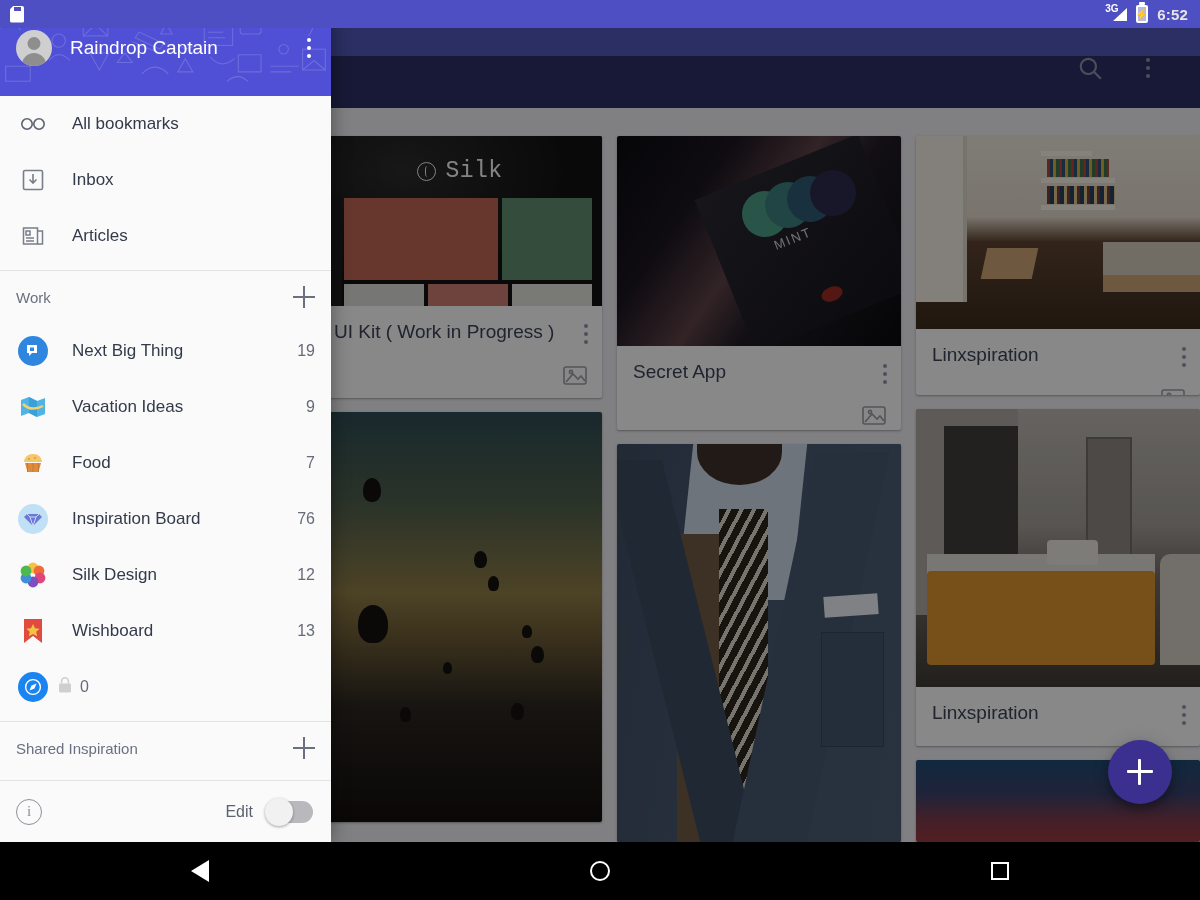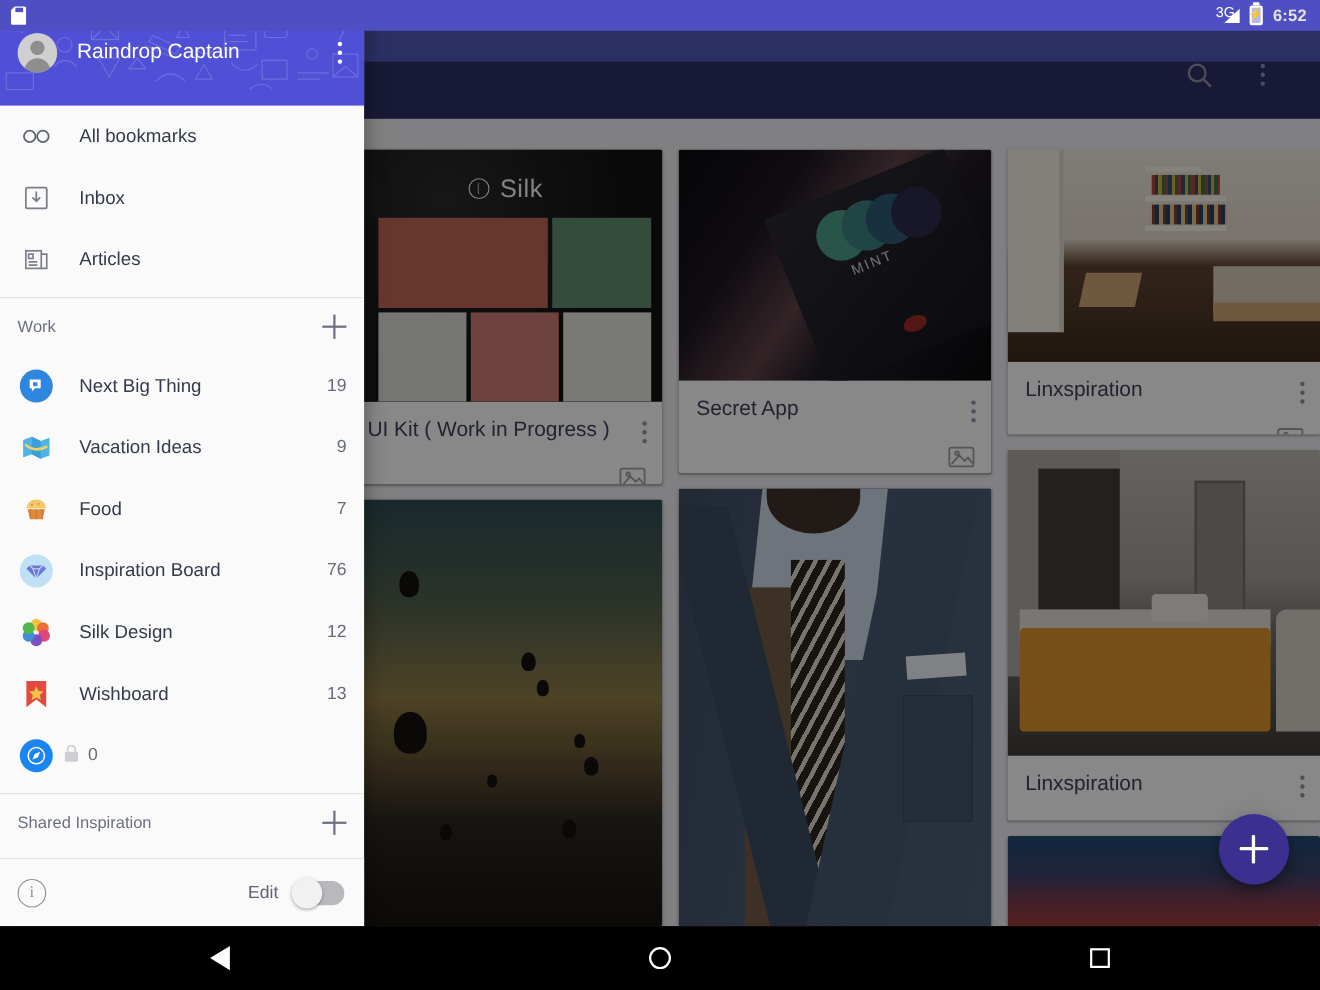--- a/index.html
+++ b/index.html
@@ -44,21 +44,21 @@
   }
   .sig-wrap { position: relative; width: 20px; height: 18px; }
   .sig-tri {
     position:absolute; right:0; bottom:2px;
     width:0;height:0;
     border-left:14px solid transparent;
     border-bottom:13px solid #ffffff;
   }
   .sig-label{
     position:absolute; left:-2px; top:-1px;
-    font-size:13px; font-weight:normal; color:#fff; line-height:1;
+    font-size:10px; font-weight:bold; color:#fff; line-height:1;
   }
   .batt {
     position: relative; width: 12px; height: 18px;
     border: 2px solid #fff; border-radius: 2px;
     background: #b9b9e8;
   }
   .batt::before{
     content:""; position:absolute; top:-5px; left:50%; transform:translateX(-50%);
     width:6px;height:3px;background:#fff; border-radius:1px;
   }
@@ -119,23 +119,23 @@
   }
   .card-title {
     font-size: 19px; color: #3c4257; line-height: 1.27;
     padding-right: 30px; font-weight: 400;
   }
   .card-kebab { position: absolute; top: 18px; right: 14px; }
   .card-photo-ico { position: absolute; right: 14px; bottom: 12px; width: 26px; height: 22px; }
   .card-photo-ico rect, .card-photo-ico path, .card-photo-ico circle { stroke:#9a9aa2; fill:none; stroke-width:1.6; }
 
   
-  .img-silk { height: 229px; background:
+  .img-silk { height: 170px; background:
       radial-gradient(ellipse at 30% 20%, #2b2b2b 0%, #111 60%),
-      #111; }
+      #111; font-family: Liberation Mono, monospace; }
   .silk-logo{
     position:absolute; top:22px; left:0; right:0; text-align:center;
     color:#efefef; font-size:23px; letter-spacing:.5px;
     display:flex; align-items:center; justify-content:center; gap:9px;
   }
   .silk-ring{ width:19px;height:19px;border:1.6px solid #efefef;border-radius:50%;
      display:inline-block; position:relative;}
   .silk-ring::after{content:"";position:absolute;left:7px;top:3px;width:5px;height:11px;
      border-left:1.6px solid #efefef;border-radius:40%;}
   .silk-tiles{ position:absolute; left:26px; right:10px; top:62px; bottom:0;

